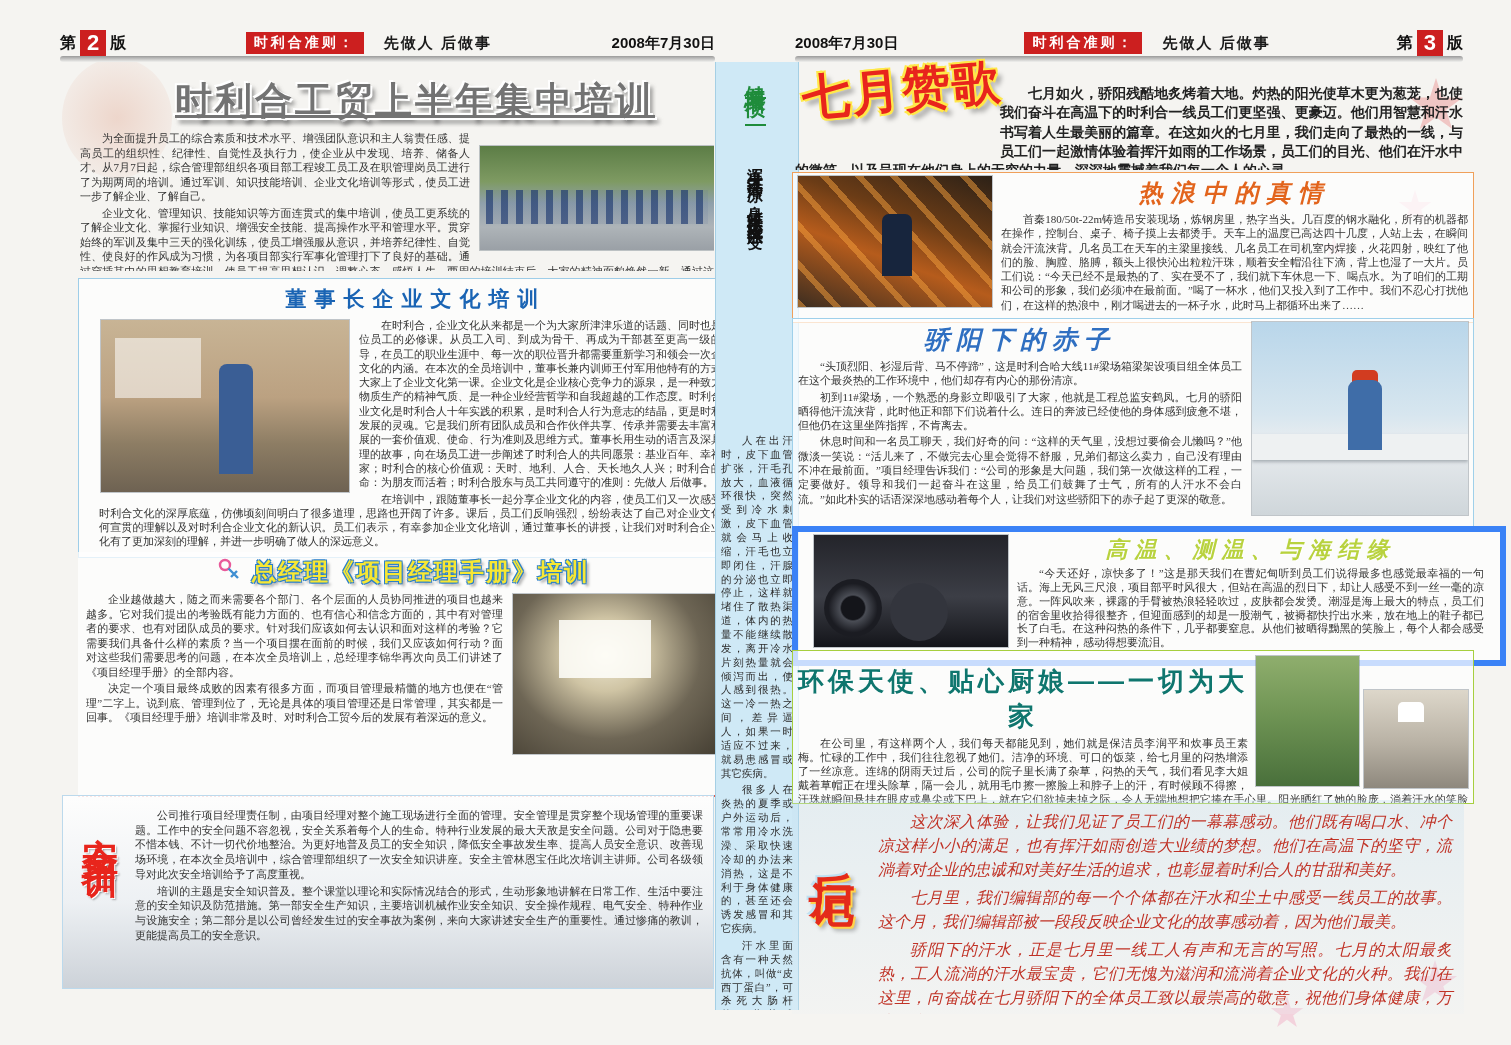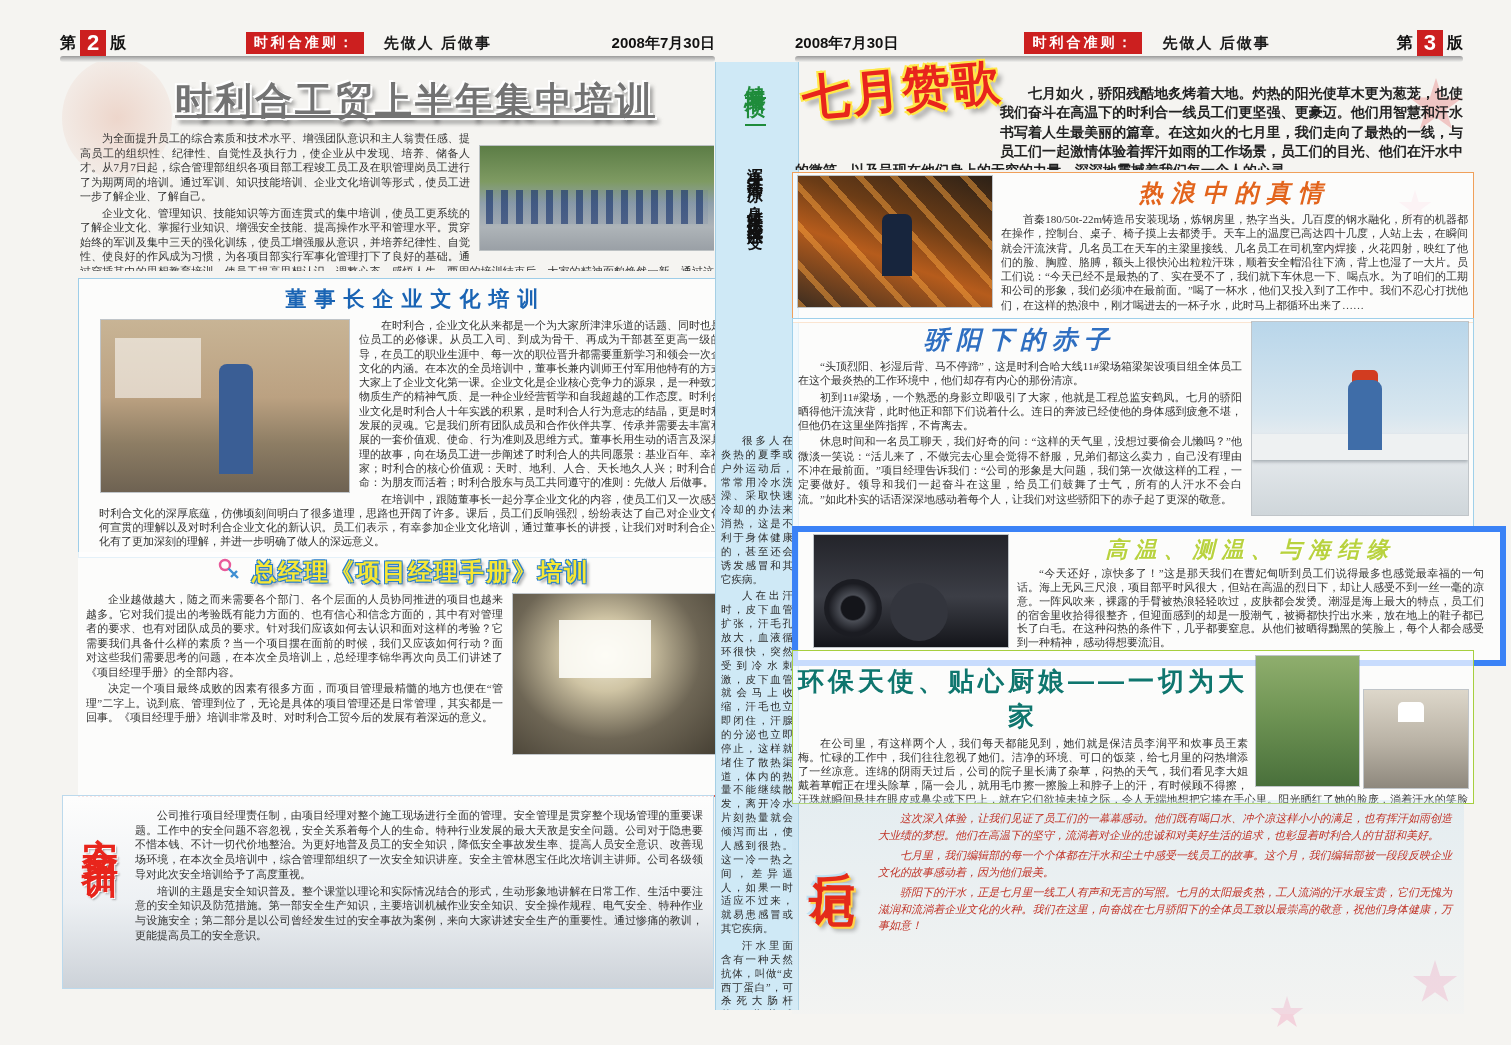--- a/index.html
+++ b/index.html
@@ -115,21 +115,21 @@
     background:linear-gradient(180deg,#ddd7ca 0%,#b8b1a4 55%,#8e887d 100%);}
   .ph-cook:before{content:"";position:absolute;left:34px;top:12px;width:26px;height:20px;background:#fff;border-radius:5px 5px 0 0;}
   .rsec-title4{font-size:26px;font-weight:bold;color:#0f766e;letter-spacing:4px;text-align:center;margin:10px 0 3px 0;
     font-family:"Liberation Sans","DejaVu Sans",sans-serif;text-shadow:1px 1px 0 #fff;}
   .rsec4 .body{font-size:11px;line-height:1.27;}
 
   .rsec5{left:792px;top:800px;width:672px;height:214px;background:linear-gradient(180deg,rgba(198,224,240,.35),rgba(234,240,244,.2));}
   .rsec5-label{position:absolute;left:10px;top:34px;writing-mode:vertical-rl;text-orientation:upright;
     font-family:"Liberation Sans","DejaVu Sans",sans-serif;font-size:46px;font-weight:bold;color:#e42b1a;letter-spacing:10px;
     text-shadow:2px 2px 0 #ffd34d,-2px -2px 0 #bfe1f2,4px 4px 4px rgba(0,0,0,.3);}
-  .rsec5 .body{margin:10px 12px 0 86px;font-size:11px;line-height:1.5;color:#c03226;font-style:italic;}
+  .rsec5 .body{margin:10px 12px 0 86px;font-size:16px;line-height:1.5;color:#c03226;font-style:italic;}
   .rsec5 .body p.ind{margin-bottom:4px;}
 
   
   .decor{position:absolute;pointer-events:none;}
   .star{width:34px;height:34px;background:#f2a8c4;opacity:.45;
     clip-path:polygon(50% 0%,61% 35%,98% 35%,68% 57%,79% 91%,50% 70%,21% 91%,32% 57%,2% 35%,39% 35%);}
   .star.red{background:#e87070;}
   .blob{width:110px;height:120px;border-radius:50%;background:radial-gradient(circle,#e8c2b2,rgba(232,194,178,0));opacity:.6;}
 </style>
 </head>
@@ -214,22 +214,22 @@
     </div>
   </div>
 
   <div class="mid">
     <div class="mid-vert">
       <span class="mid-tag">健康习惯——</span>
       <span class="mid-t1">浑身大汗去冲凉</span>
       <span class="mid-t2">身体难以适应冷热巨变</span>
     </div>
     <div class="mid-body">
+      <p class="ind">人在出汗时，皮下血管扩张，汗毛孔放大，血液循环很快，突然受到冷水刺激，皮下血管就会马上收缩，汗毛也立即闭住，汗腺的分泌也立即停止，这样就堵住了散热渠道，体内的热量不能继续散发，离开冷水片刻热量就会倾泻而出，使人感到很热。这一冷一热之间，差异逼人，如果一时适应不过来，就易患感冒或其它疾病。</p>
       <p class="ind">很多人在炎热的夏季或户外运动后，常常用冷水洗澡、采取快速冷却的办法来消热，这是不利于身体健康的，甚至还会诱发感冒和其它疾病。</p>
-      <p class="ind">人在出汗时，皮下血管扩张，汗毛孔放大，血液循环很快，突然受到冷水刺激，皮下血管就会马上收缩，汗毛也立即闭住，汗腺的分泌也立即停止，这样就堵住了散热渠道，体内的热量不能继续散发，离开冷水片刻热量就会倾泻而出，使人感到很热。这一冷一热之间，差异逼人，如果一时适应不过来，就易患感冒或其它疾病。</p>
       <p class="ind">汗水里面含有一种天然抗体，叫做“皮西丁蛋白”，可杀死大肠杆菌、葡萄球菌、鹅口疮酵母等有害细菌，这种抗体会自动找“疑似腮腺皮肤瘤”的蛋白质的麻烦，防止癌细胞生成。</p>
 
     </div>
   </div>
 
   <div class="rp-title">七月赞歌</div>
 
   <div class="rp-intro">
     <div class="spacer"></div>
     <p class="ind">七月如火，骄阳残酷地炙烤着大地。灼热的阳光使草木更为葱茏，也使我们奋斗在高温下的时利合一线员工们更坚强、更豪迈。他们用智慧和汗水书写着人生最美丽的篇章。在这如火的七月里，我们走向了最热的一线，与员工们一起激情体验着挥汗如雨的工作场景，员工们的目光、他们在汗水中的微笑，以及呈现在他们身上的无穷的力量，深深地震撼着我们每一个人的心灵。</p>

